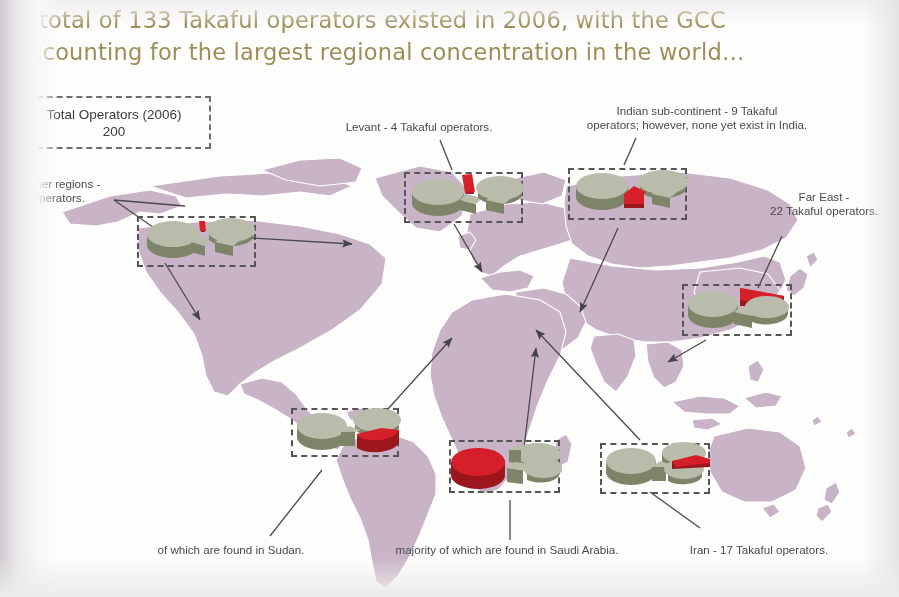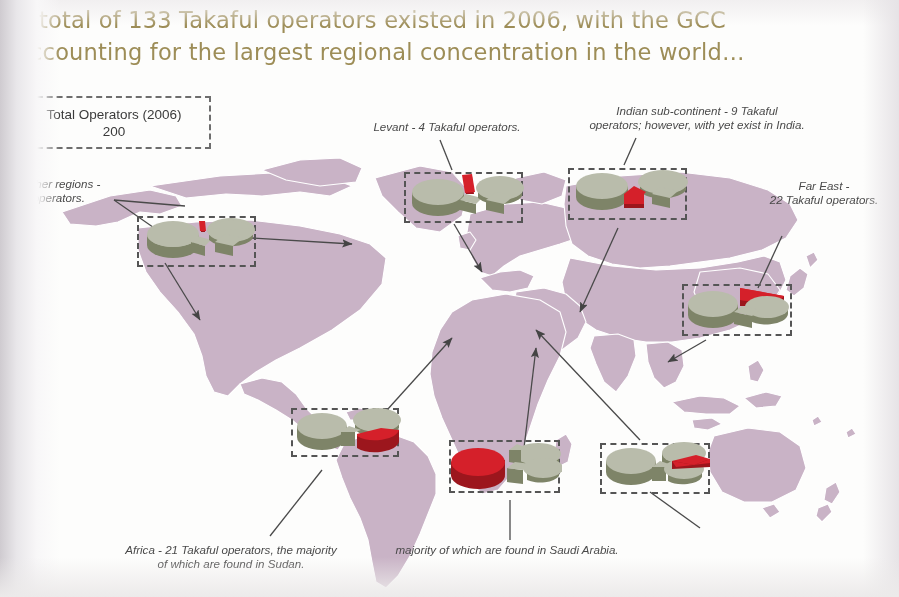--- a/index.html
+++ b/index.html
@@ -38,21 +38,21 @@
   
   .legend-box{
     position:absolute;left:17px;top:96px;width:190px;height:49px;
     border:2px dashed #6d6d6d;background:transparent;z-index:25;
     display:flex;flex-direction:column;align-items:center;justify-content:center;
   }
   .legend-box div{color:#3b3b3b;font-size:13.5px;line-height:17px;text-align:center;}
 
   
   .lbl{position:absolute;color:#4a4a4a;font-size:11.6px;line-height:14.2px;z-index:28;}
-  .lbl span{display:block;font-style:italic;}
+  .lbl span{display:block;}
   .lbl.c{text-align:center;}
   .lbl.l{text-align:left;}
 
   
   .pie-card{position:absolute;border:2px dashed #555;z-index:22;}
   .pie-card svg{position:absolute;left:-4px;top:-6px;}
 
   
   #lines{position:absolute;left:0;top:0;width:899px;height:597px;z-index:20;}
 </style>
@@ -324,42 +324,44 @@
         <path d="M74,22 L96,26 L112,20 L112,24 L78,28 Z" fill="#d5202a"></path>
       </g>
     </svg>
   </div>
 
   <div class="lbl l" style="left:23px;top:177px;width:120px;">
     <span>Other regions -</span>
     <span>2 operators.</span>
   </div>
 
-  <div class="lbl c" style="left:342px;top:120px;width:210px;">
+  <div class="lbl c" style="left:314px;top:120px;width:210px;">
     <span>Levant - 4 Takaful operators.</span>
   </div>
 
   <div class="lbl c" style="left:561px;top:104px;width:272px;">
     <span>Indian sub-continent - 9 Takaful</span>
-    <span>operators; however, with yet exist in India.</span>
-  </div>
-
-  <div class="lbl c" style="left:751px;top:179px;width:146px;">
+    <span>operators; however, none yet exist in India.</span>
+  </div>
+
+  <div class="lbl c" style="left:751px;top:190px;width:146px;">
     <span>Far East -</span>
     <span>22 Takaful operators.</span>
   </div>
 
   <div class="lbl c" style="left:92px;top:543px;width:278px;">
-    <span>Africa - 21 Takaful operators, the majority</span>
     <span>of which are found in Sudan.</span>
   </div>
 
   <div class="lbl c" style="left:374px;top:543px;width:266px;">
     <span>majority of which are found in Saudi Arabia.</span>
   </div>
 
+  <div class="lbl c" style="left:659px;top:543px;width:200px;">
+    <span>Iran - 17 Takaful operators.</span>
+  </div>
 
   <div class="scan-left"></div>
   <div class="scan-right"></div>
   <div class="scan-top"></div>
   <div class="scan-bottom"></div>
 
 </div>
 
 </body></html>

